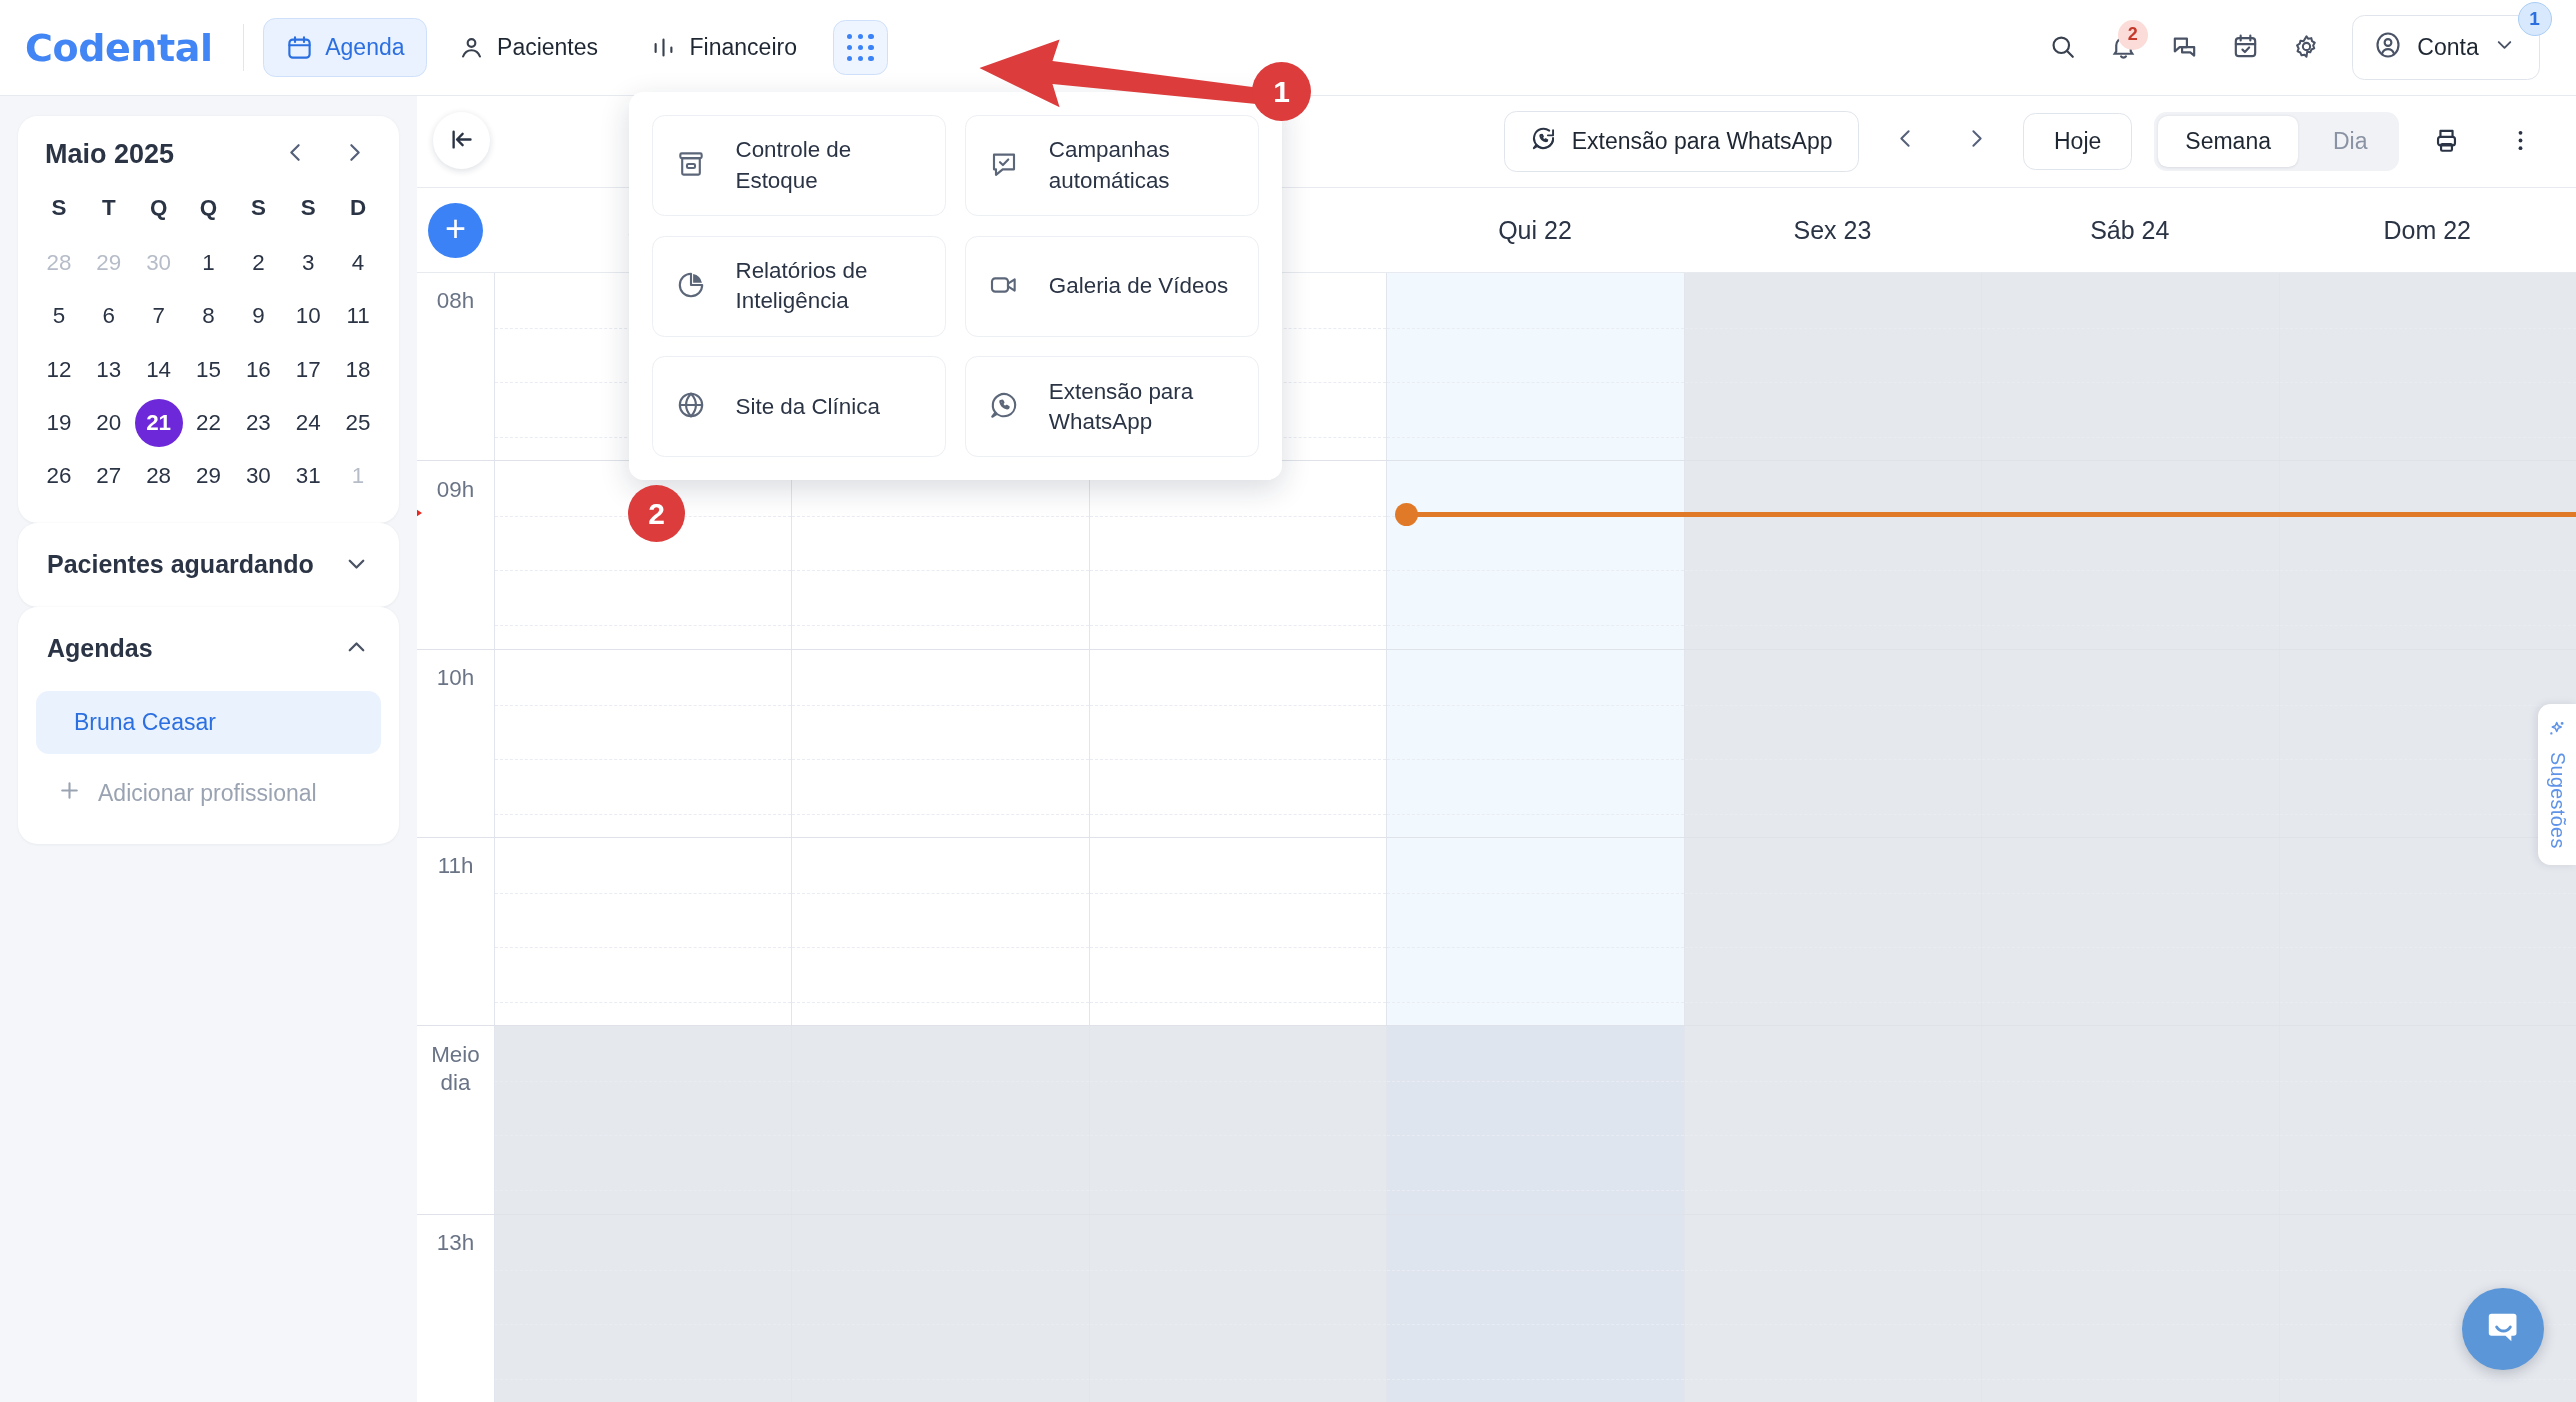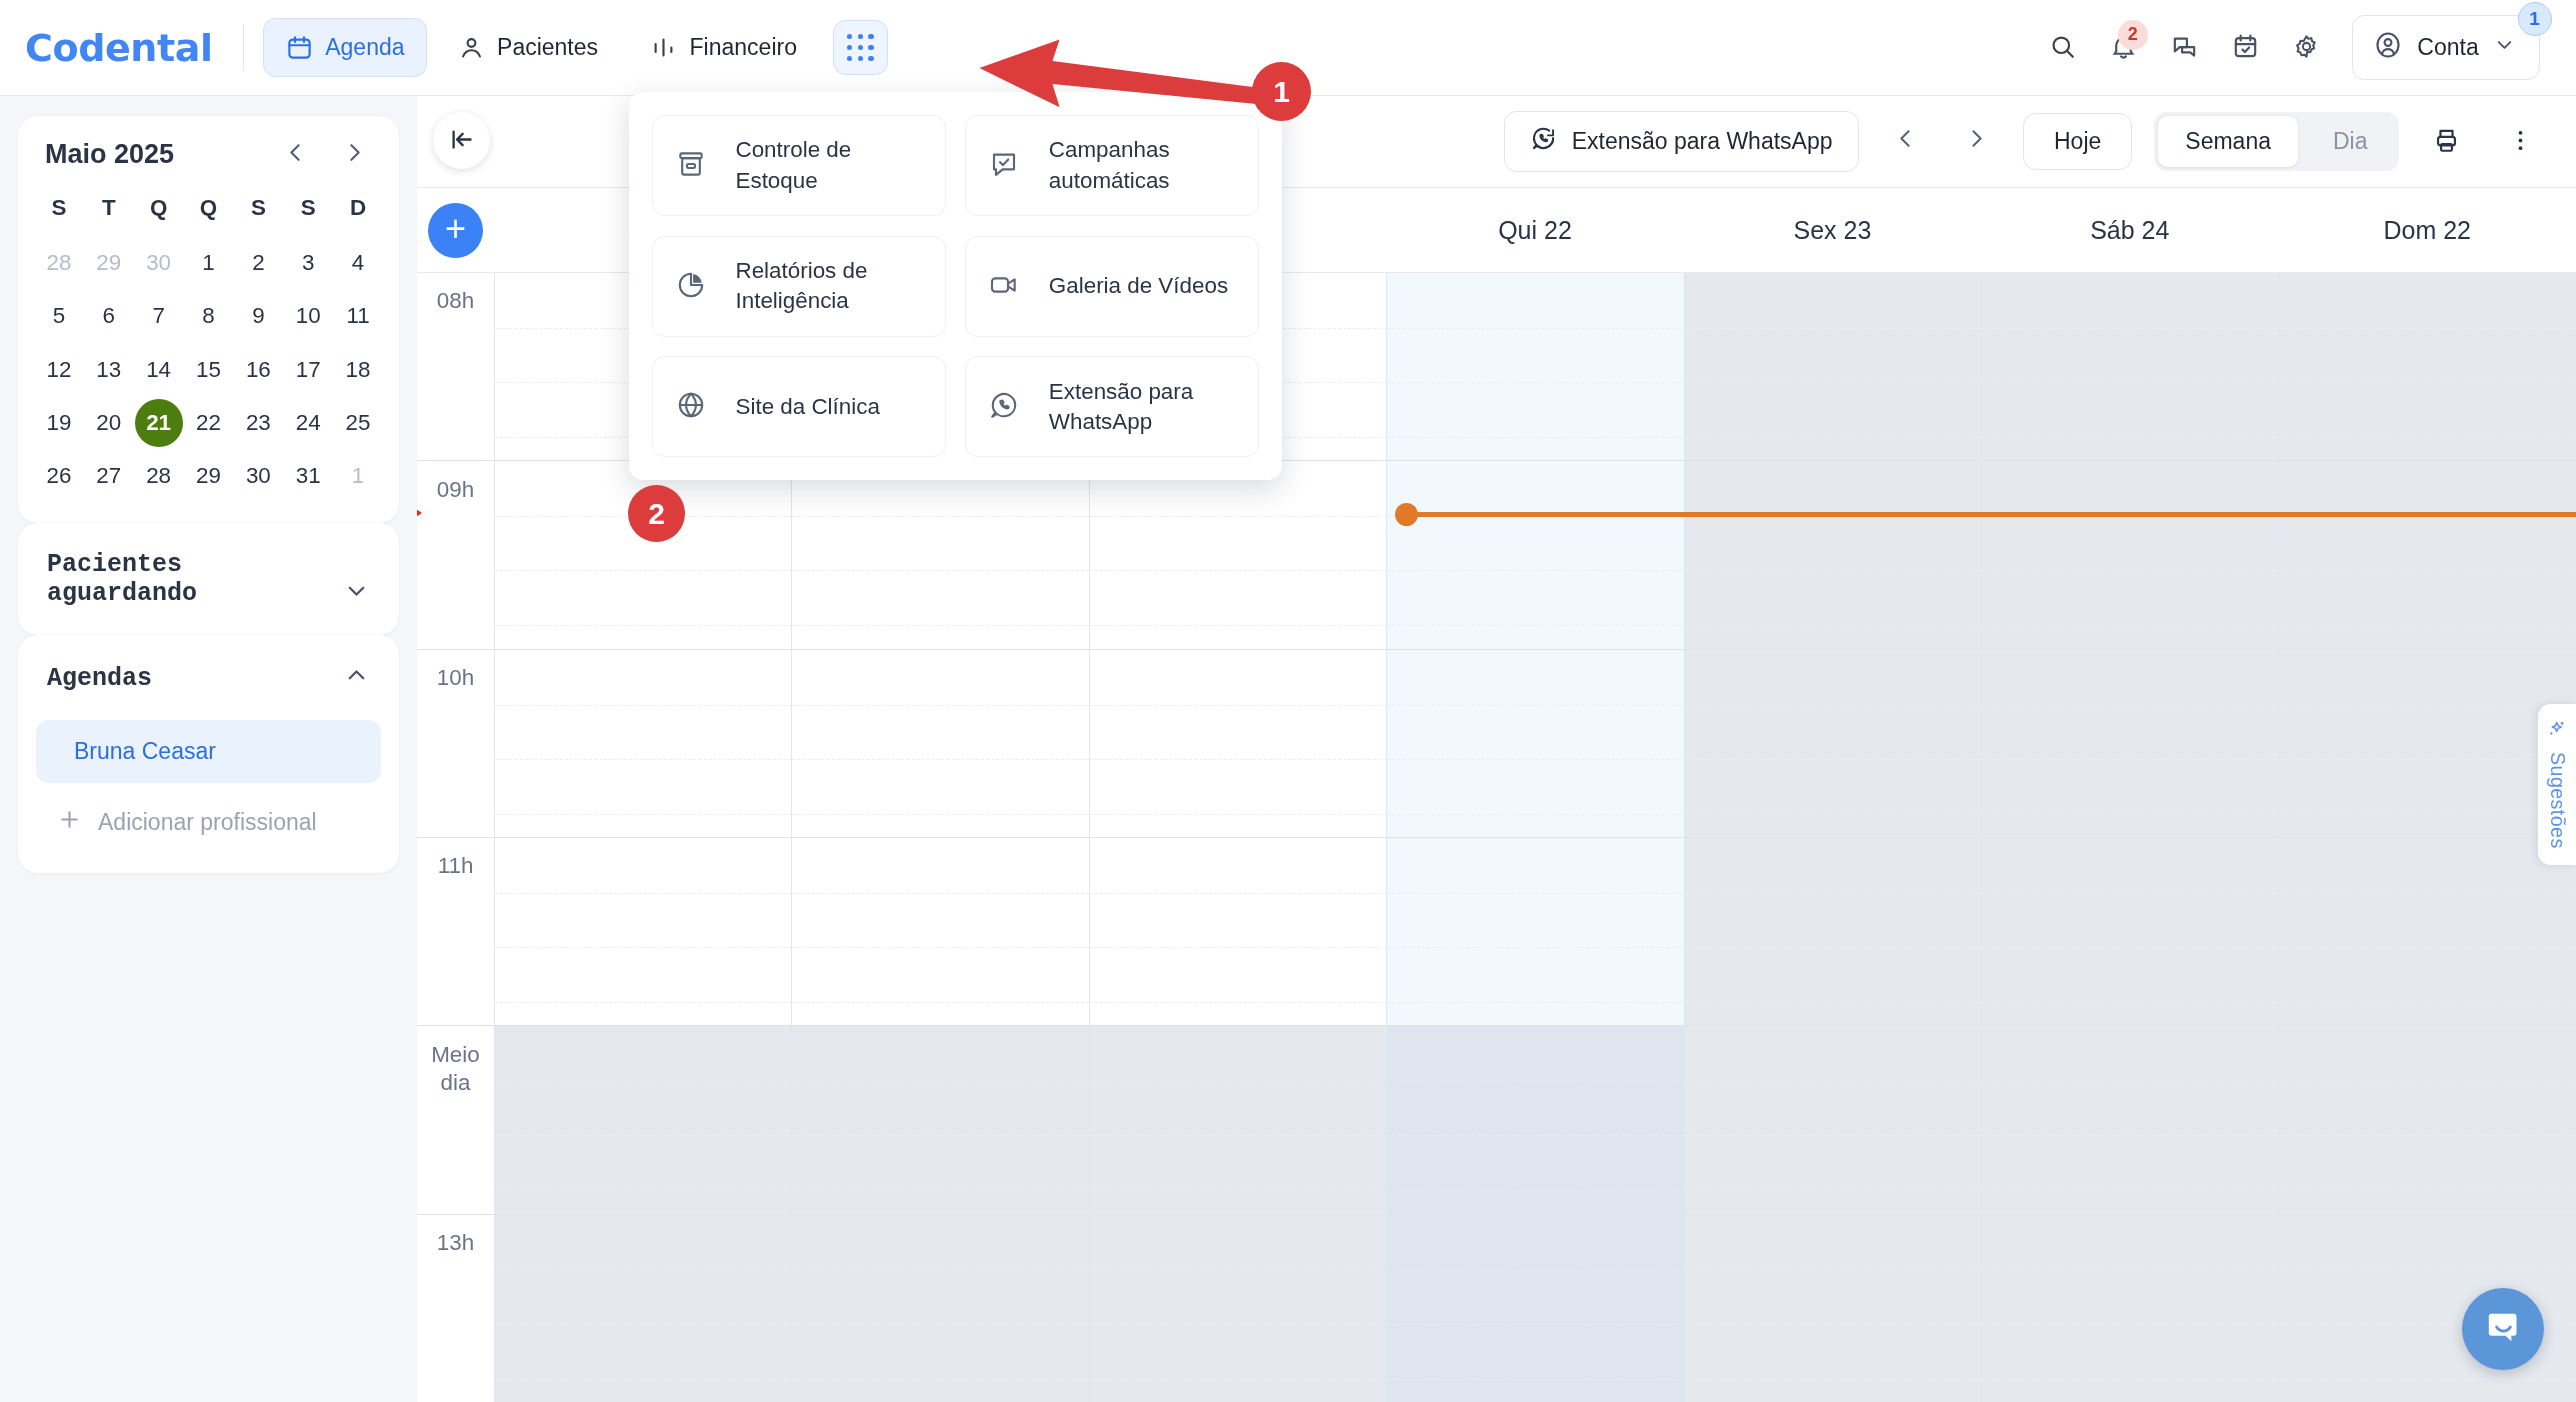--- a/index.html
+++ b/index.html
@@ -105,25 +105,25 @@
     color: #2b3445; padding: 9px 0 12.5px 0;
   }
   .cal-grid .day {
     text-align: center; font-size: 22.4px; color: #2b3445;
     height: 48px; line-height: 48px; cursor: pointer;
     position: relative;
   }
   .cal-grid .day.muted { color: #b6bdc9; }
   .cal-grid .day.today span {
     display: inline-block; width: 48px; height: 48px; line-height: 48px;
-    border-radius: 50%; background: #4d7c0f; color: #fff; font-weight: 700;
+    border-radius: 50%; background: #6d28d9; color: #fff; font-weight: 700;
   }
   .collapse-row {
-    display: flex; align-items: flex-end; justify-content: space-between;
-    padding: 27px 29px; cursor: pointer; font-family: Liberation Mono, monospace;
+    display: flex; align-items: flex-start; justify-content: space-between;
+    padding: 27px 29px; cursor: pointer;
   }
   .collapse-row .lbl { font-size: 25px; font-weight: 700; color: #2b3445; }
   .agendas-card { padding-bottom: 16px; }
   .agenda-item {
     margin: 0 18px 9px 18px; padding: 18px 38px;
     border-radius: 12.5px; font-size: 23px; cursor: pointer;
     color: #2b3445;
   }
   .agenda-item.selected { background: #eaf3fd; color: #2b6fe0; }
   .add-prof {

